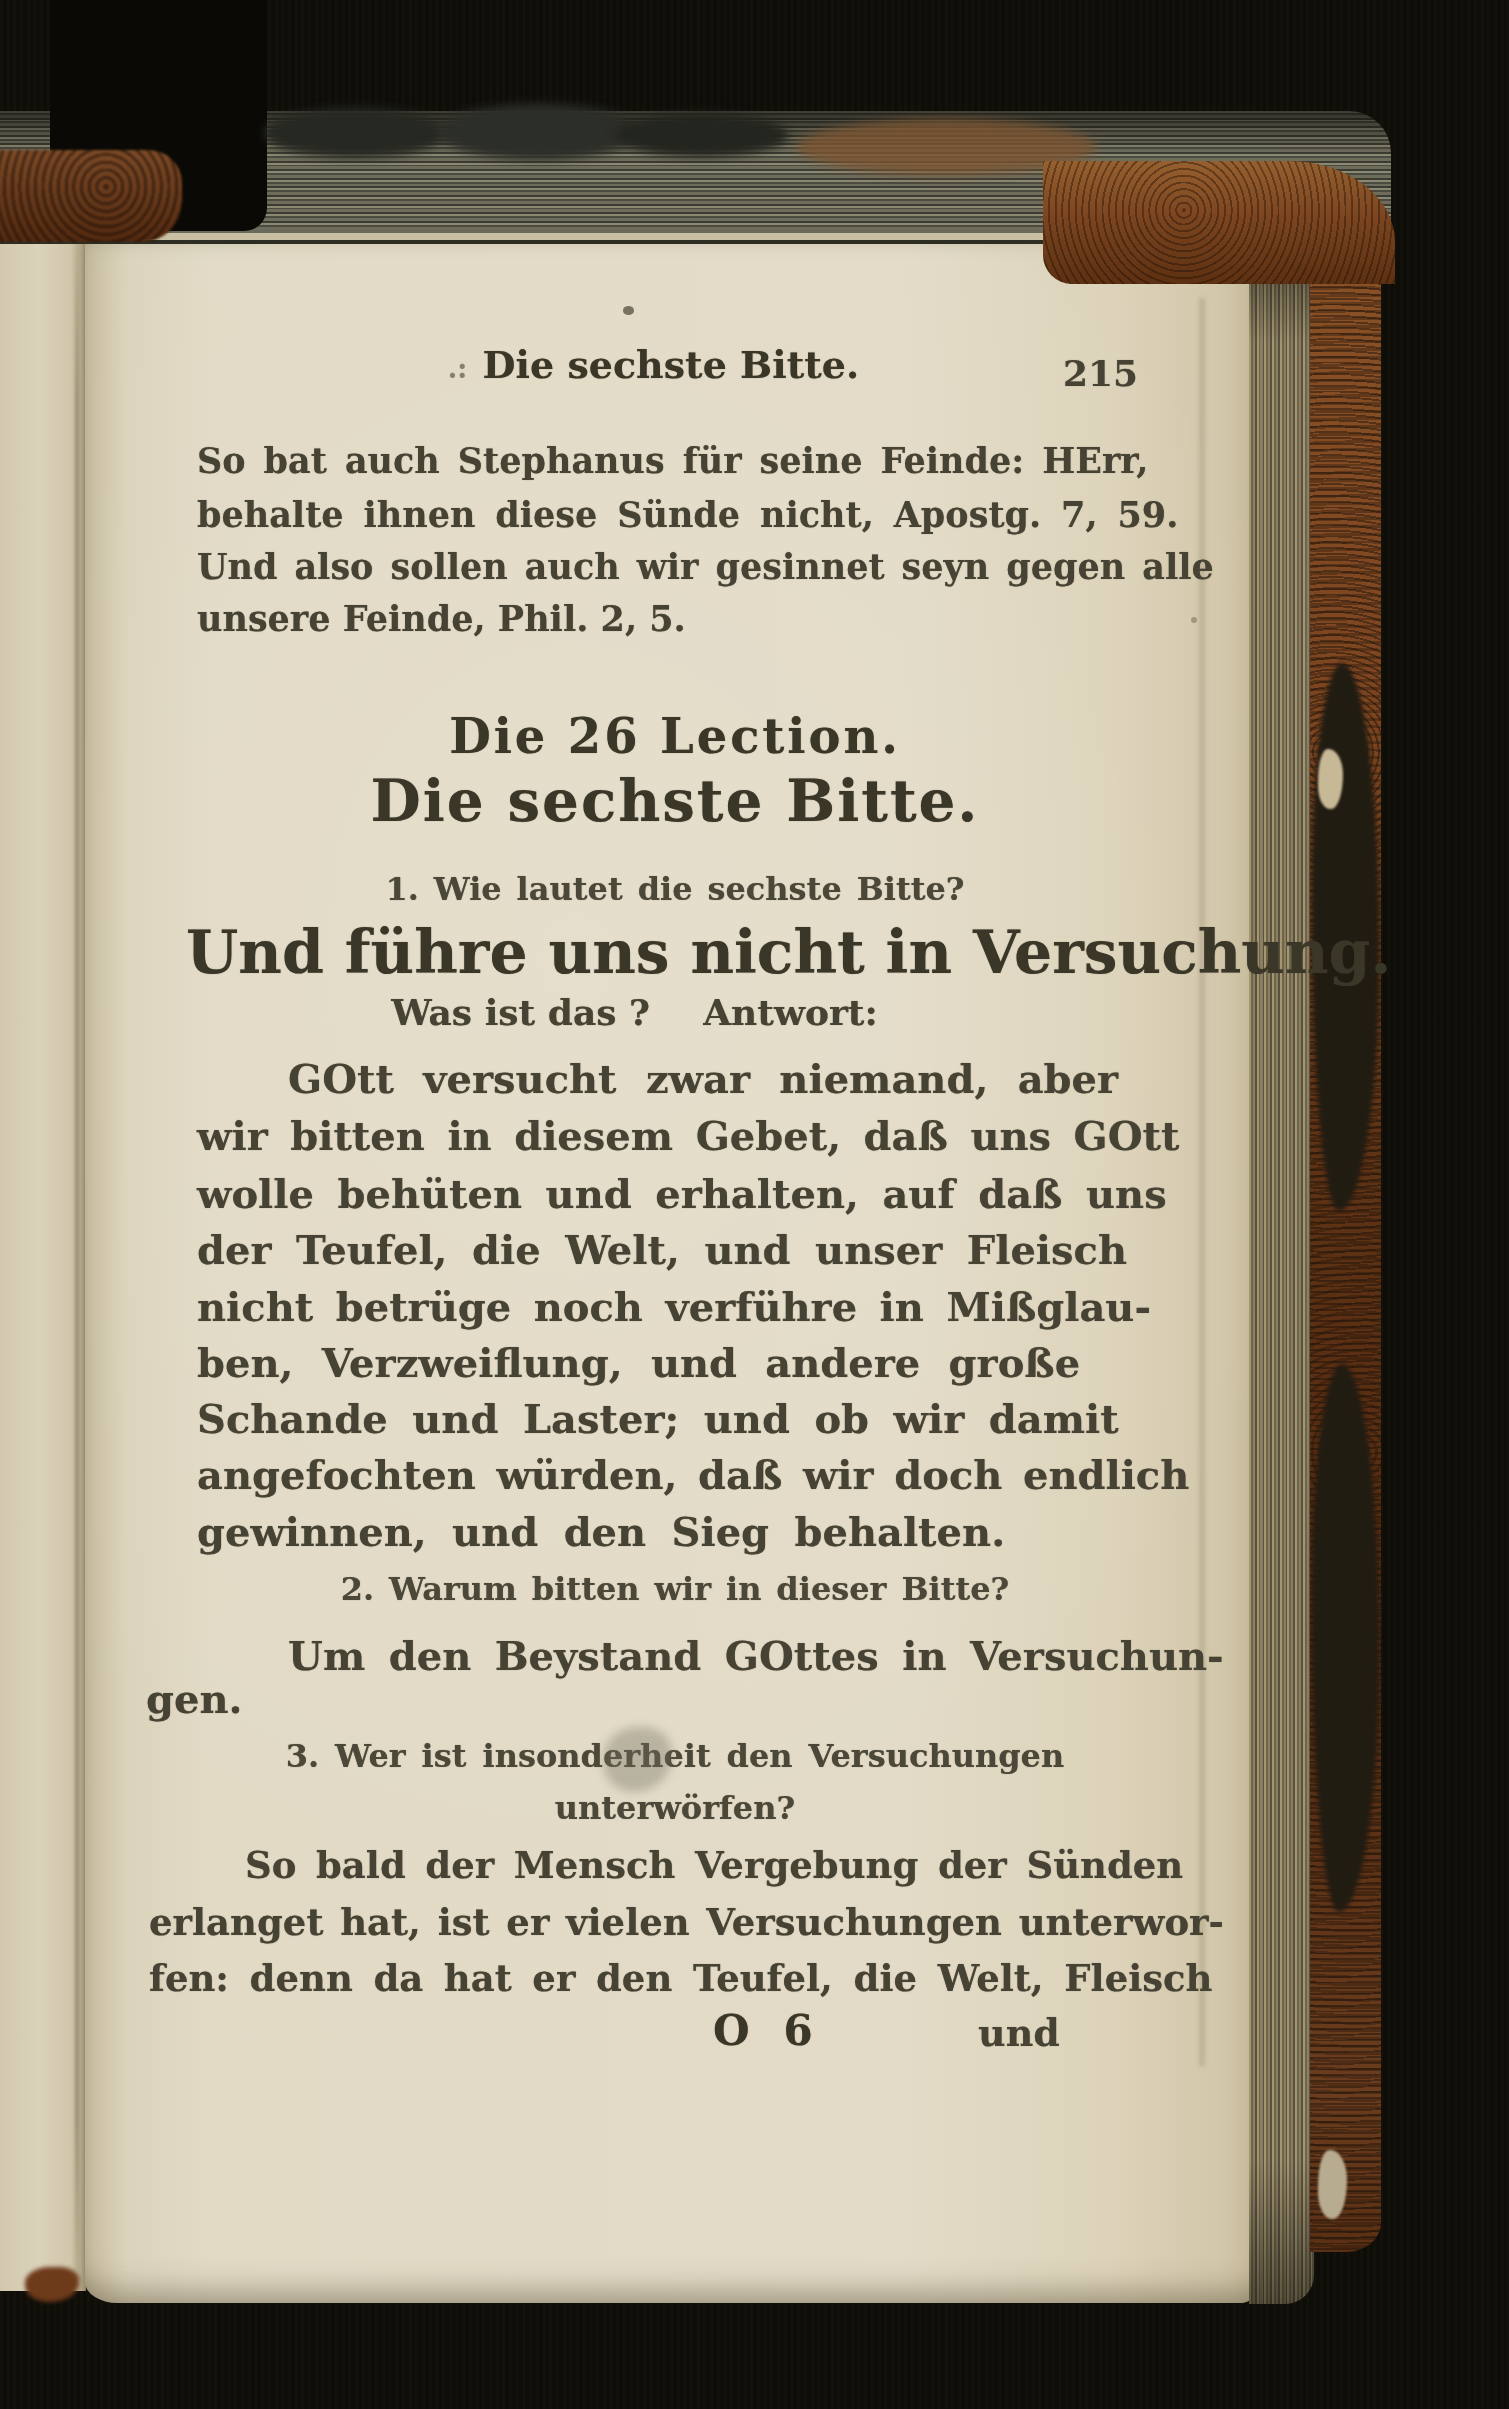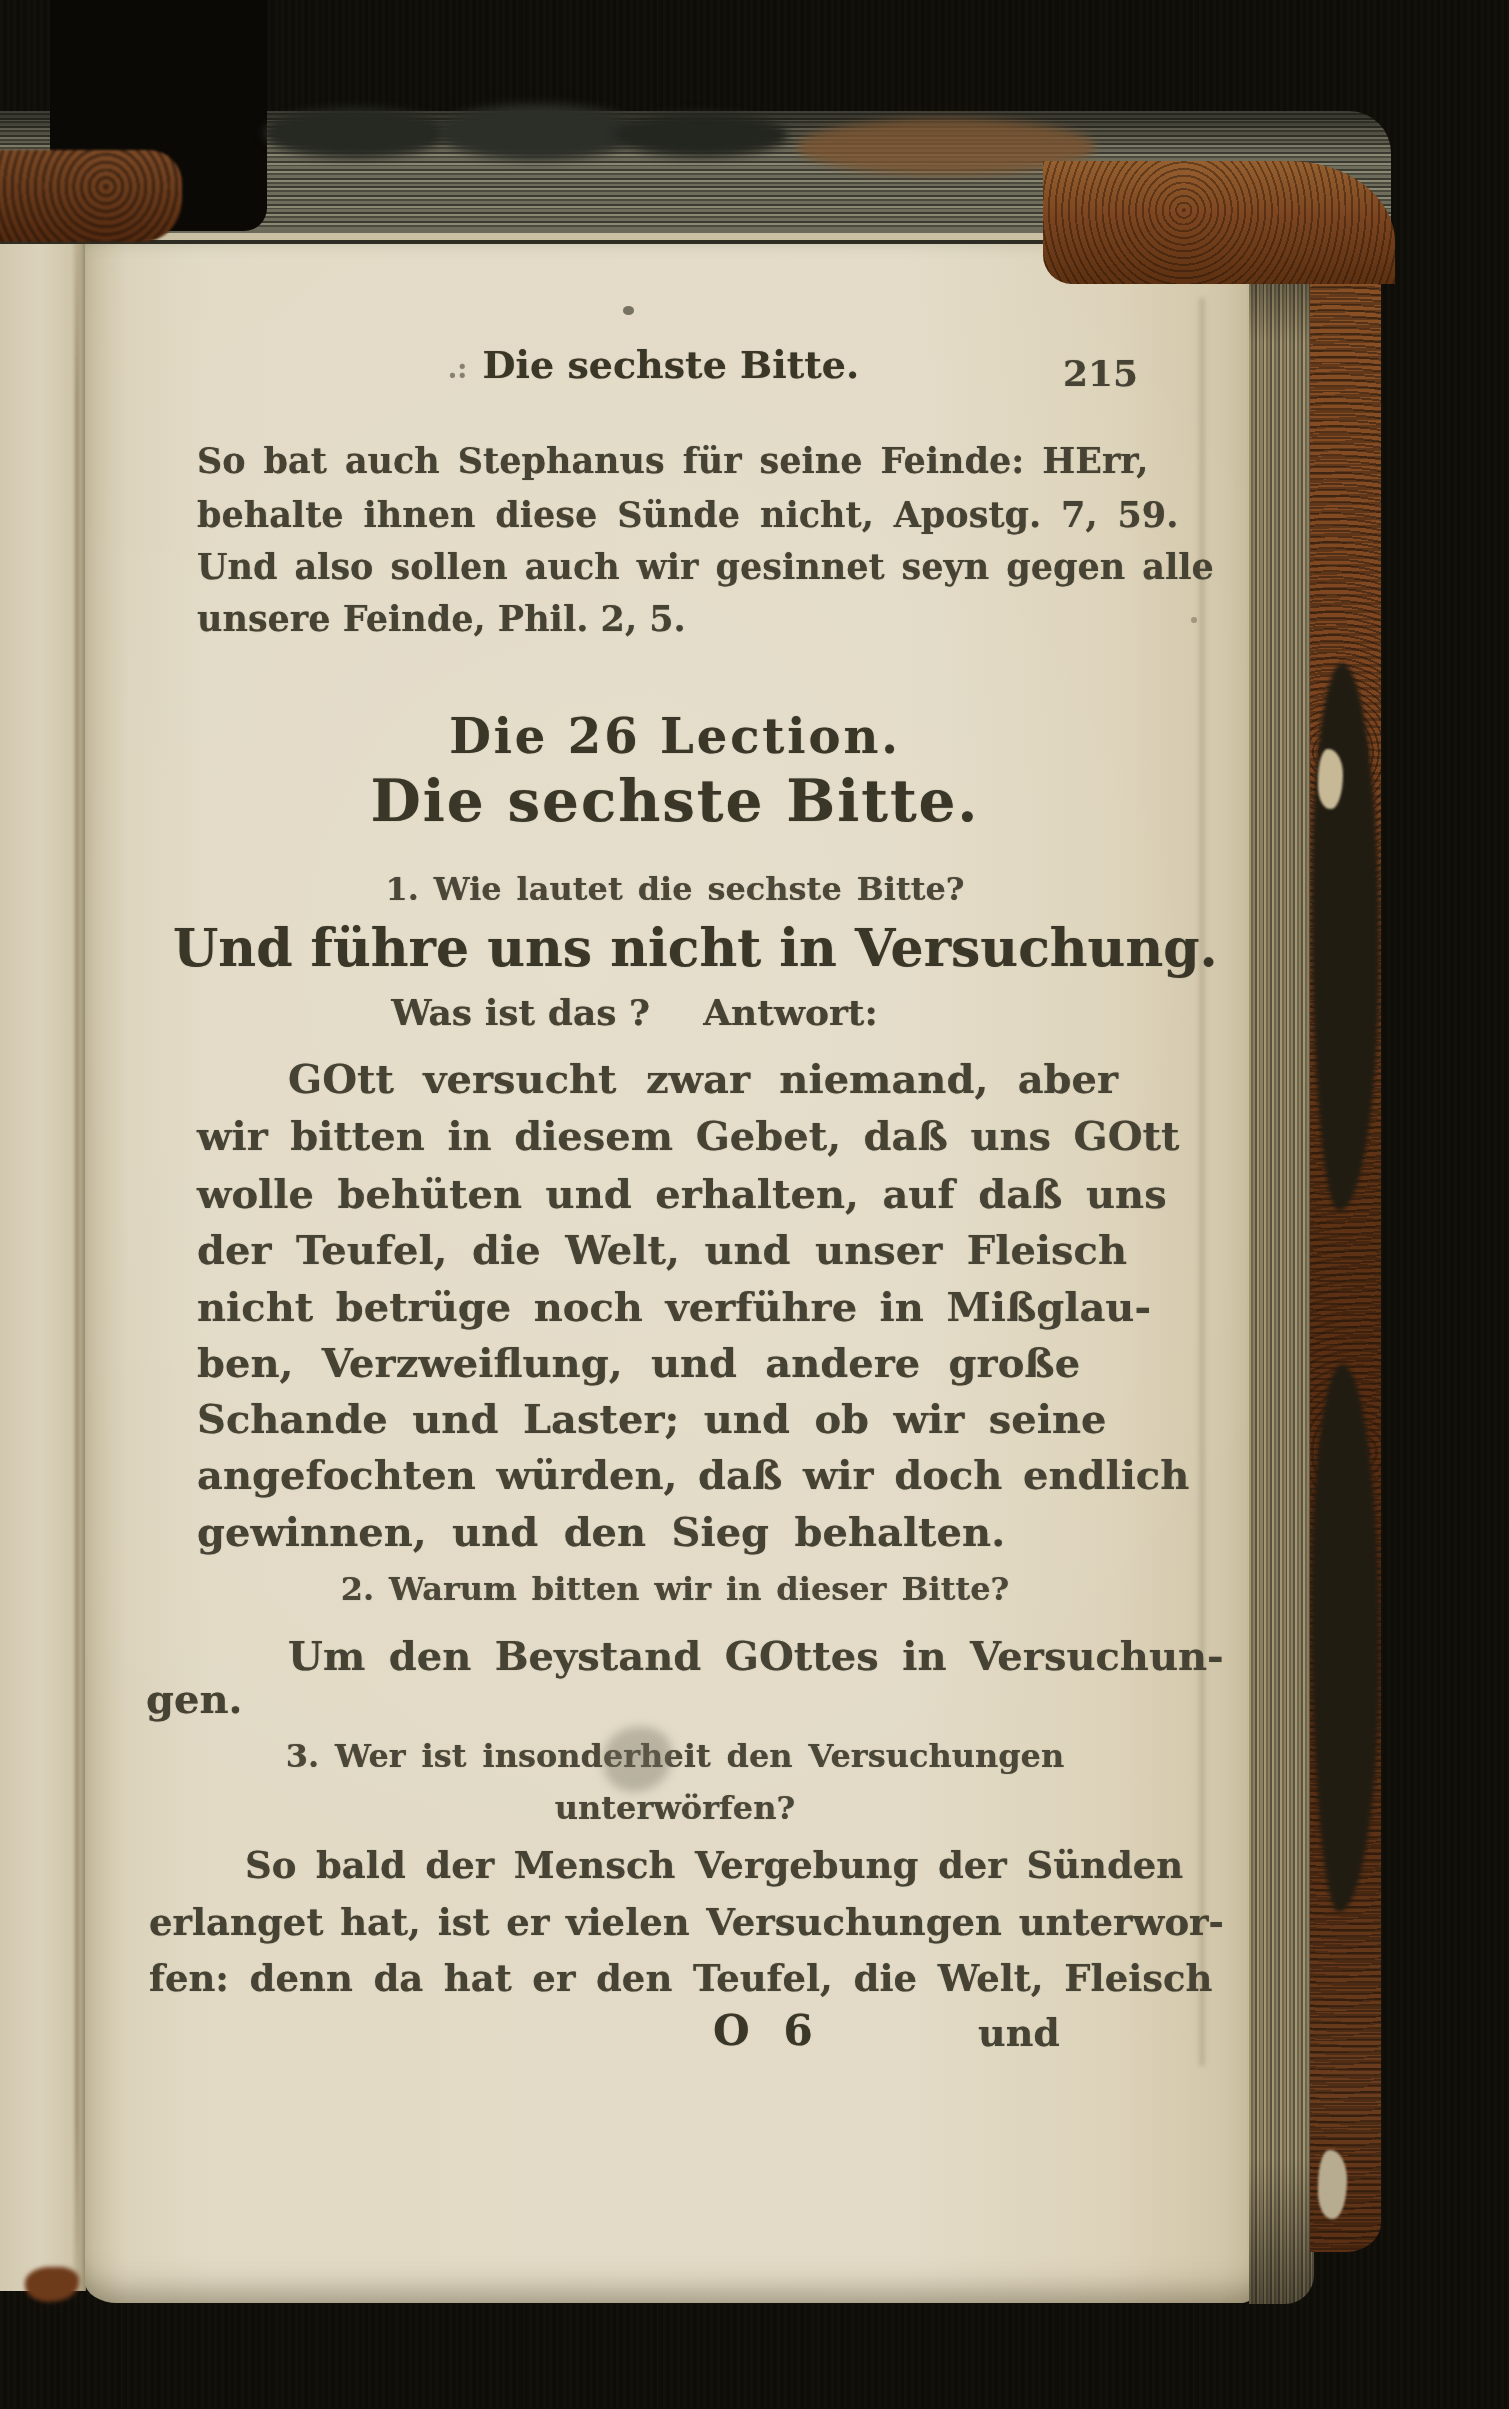--- a/index.html
+++ b/index.html
@@ -119,34 +119,34 @@
 
   <div class="txt" style="left:197px;top:440px;font-size:35px;word-spacing:5.8px;">So bat auch Stephanus für seine Feinde: HErr,</div>
   <div class="txt" style="left:197px;top:494px;font-size:35px;word-spacing:7.7px;">behalte ihnen diese Sünde nicht, Apostg. 7, 59.</div>
   <div class="txt" style="left:197px;top:546px;font-size:35px;word-spacing:4.8px;">Und also sollen auch wir gesinnet seyn gegen alle</div>
   <div class="txt" style="left:197px;top:598px;font-size:35px;">unsere Feinde, Phil. 2, 5.</div>
 
   <div class="txt ctr heading" style="left:197px;top:688px;width:956px;font-size:48px;letter-spacing:2.9px;margin-top:20px;">Die 26 Lection.</div>
   <div class="txt ctr heading" style="left:197px;top:767px;width:956px;font-size:58px;letter-spacing:1.9px;">Die sechste Bitte.</div>
 
   <div class="txt ctr quest" style="left:197px;top:870px;width:956px;font-size:32px;word-spacing:3.8px;">1. Wie lautet die sechste Bitte?</div>
-  <div class="txt ctr heading" style="left:173px;top:917px;width:980px;font-size:52px;">Und führe uns nicht in Versuchung.</div>
+  <div class="txt ctr heading" style="left:186px;top:917px;width:980px;font-size:60px;">Und führe uns nicht in Versuchung.</div>
 
   <div class="abs" style="left:154px;top:991px;width:961px;display:flex;justify-content:center;gap:53px;">
     <span class="heading" style="position:relative;font-family:'DejaVu Serif',serif;font-weight:700;color:#474334;font-size:36px;text-shadow:0 0 1px rgba(62,57,40,.55);">Was ist das ?</span>
     <span class="heading" style="position:relative;font-family:'DejaVu Serif',serif;font-weight:700;color:#474334;font-size:36px;text-shadow:0 0 1px rgba(62,57,40,.55);">Antwort:</span>
   </div>
 
   <div class="txt" style="left:197px;top:1112px;font-size:40px;word-spacing:8.6px;">wir bitten in diesem Gebet, daß uns GOtt</div>
   <div class="txt" style="left:288px;top:1055px;font-size:40px;word-spacing:15.4px;">GOtt versucht zwar niemand, aber</div>
   <div class="txt" style="left:197px;top:1170px;font-size:40px;word-spacing:9.6px;">wolle behüten und erhalten, auf daß uns</div>
   <div class="txt" style="left:197px;top:1226px;font-size:40px;word-spacing:10.6px;">der Teufel, die Welt, und unser Fleisch</div>
   <div class="txt" style="left:197px;top:1283px;font-size:40px;word-spacing:8.6px;">nicht betrüge noch verführe in Mißglau-</div>
   <div class="txt" style="left:197px;top:1339px;font-size:40px;word-spacing:14.4px;">ben, Verzweiflung, und andere große</div>
-  <div class="txt" style="left:197px;top:1395px;font-size:40px;word-spacing:10.6px;">Schande und Laster; und ob wir seine</div>
+  <div class="txt" style="left:197px;top:1395px;font-size:40px;word-spacing:10.6px;">Schande und Laster; und ob wir damit</div>
   <div class="txt" style="left:197px;top:1451px;font-size:40px;word-spacing:6.7px;">angefochten würden, daß wir doch endlich</div>
   <div class="txt" style="left:197px;top:1508px;font-size:40px;word-spacing:11.5px;">gewinnen, und den Sieg behalten.</div>
 
   <div class="txt ctr quest" style="left:197px;top:1570px;width:956px;font-size:32px;word-spacing:3.8px;">2. Warum bitten wir in dieser Bitte?</div>
   <div class="txt" style="left:288px;top:1624px;font-size:40px;word-spacing:9.6px;margin-top:8px;">Um den Beystand GOttes in Versuchun-</div>
   <div class="txt" style="left:146px;top:1675px;font-size:40px;">gen.</div>
 
   <div class="txt ctr quest" style="left:197px;top:1737px;width:956px;font-size:32px;word-spacing:4.8px;">3. Wer ist insonderheit den Versuchungen</div>
   <div class="txt ctr quest" style="left:197px;top:1789px;width:956px;font-size:32px;">unterwörfen?</div>
   <div class="abs smudge" style="left:603px;top:1727px;width:69px;height:65px;"></div>

